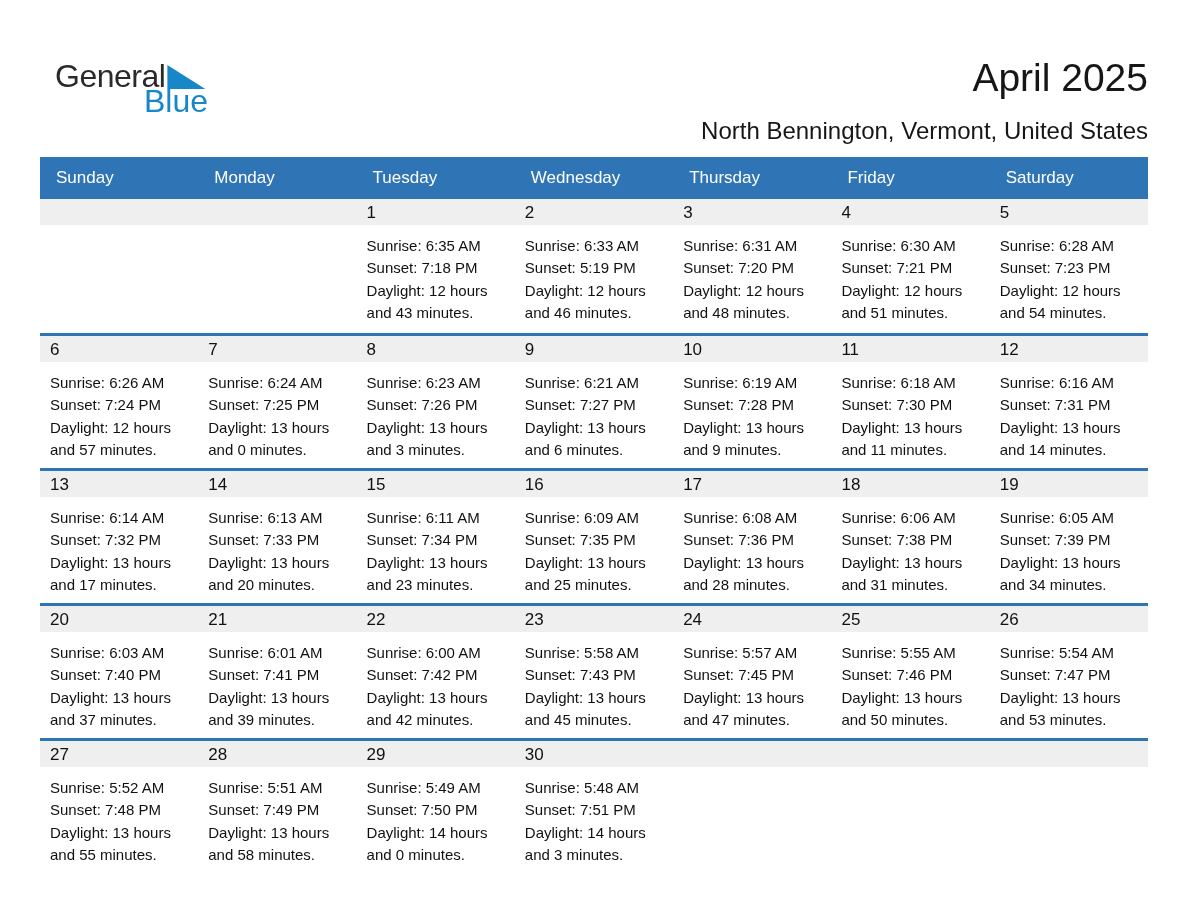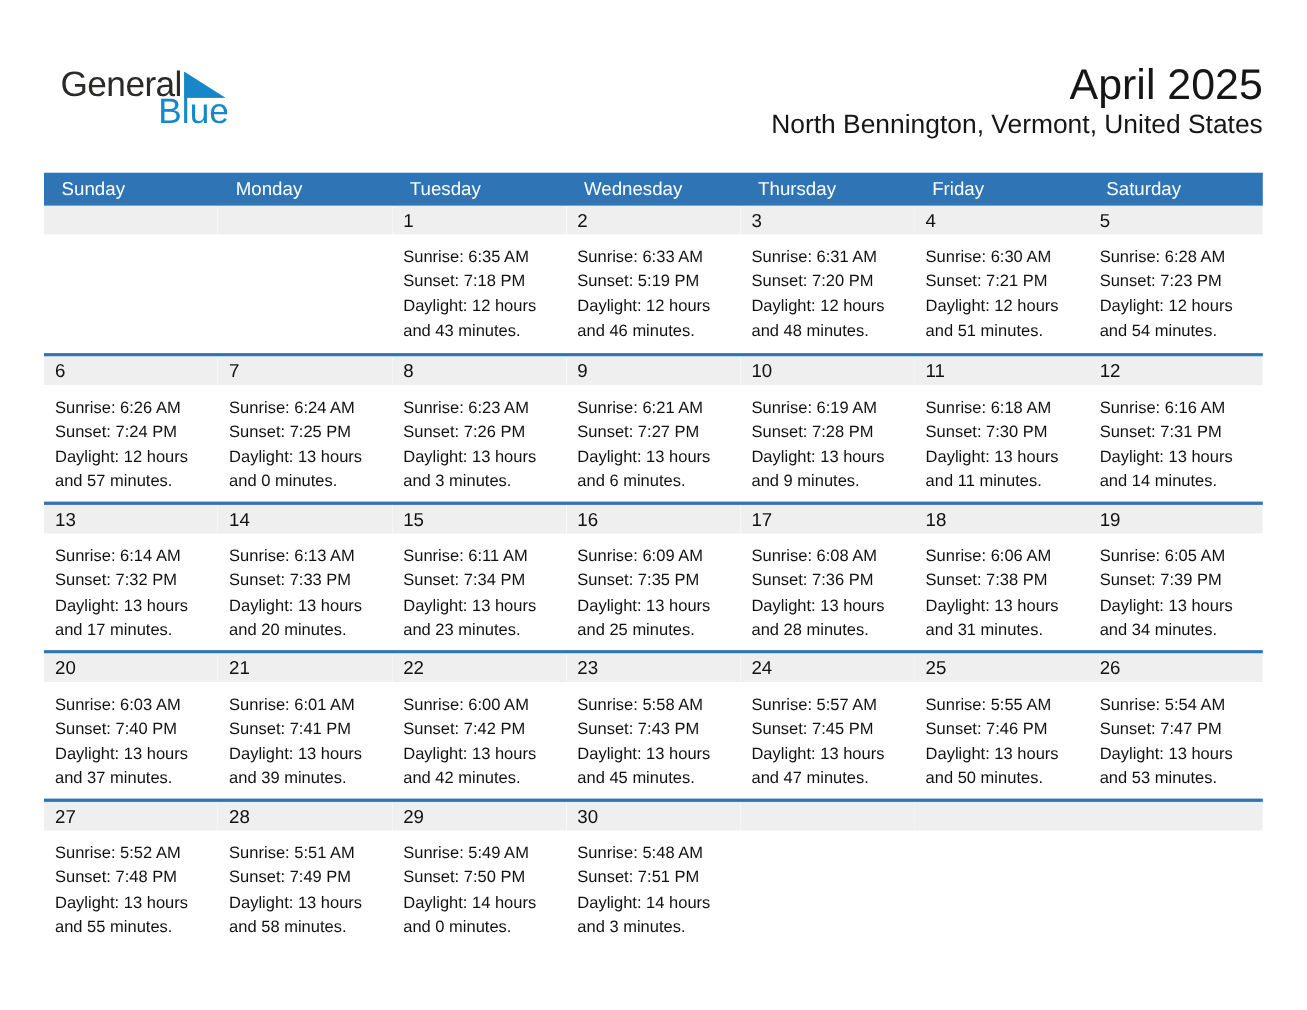--- a/index.html
+++ b/index.html
@@ -19,27 +19,27 @@
     display:inline-block; width:38px; height:24px;
     background:#1787c9;
     clip-path:polygon(0 0, 100% 100%, 0 100%);
     margin-left:2px; margin-bottom:3px;
   }
   .logo-blue { font-size:32px; line-height:30px; color:#1787c9; margin-left:42px; margin-top:-6px;text-align:center; }
 
   
   .titles { position:absolute; right:40px; top:56px; text-align:right; }
   .month-title { font-size:39px; line-height:44px; color:#161616; }
-  .location { font-size:24px; line-height:28px; color:#161616; margin-top:0; }
+  .location { font-size:24px; line-height:28px; color:#161616; margin-top:17px; }
 
   
   .calendar { position:absolute; left:40px; top:157px; width:1108px; }
   .weekday-row {
     display:grid; grid-template-columns:repeat(7,1fr);
-    background:#2f75b5; height:30px; align-items:center;
+    background:#2f75b5; height:42px; align-items:center;
   }
   .weekday-cell { color:#ffffff; font-size:17px; padding-left:16px; white-space:nowrap; }
 
   .week-row {
     display:grid; grid-template-columns:repeat(7,1fr);
     border-top:3px solid #2f75b5; height:135px;
   }
   .week-row.first { border-top:none; height:134px; }
 
   .day-cell { overflow:hidden; }

